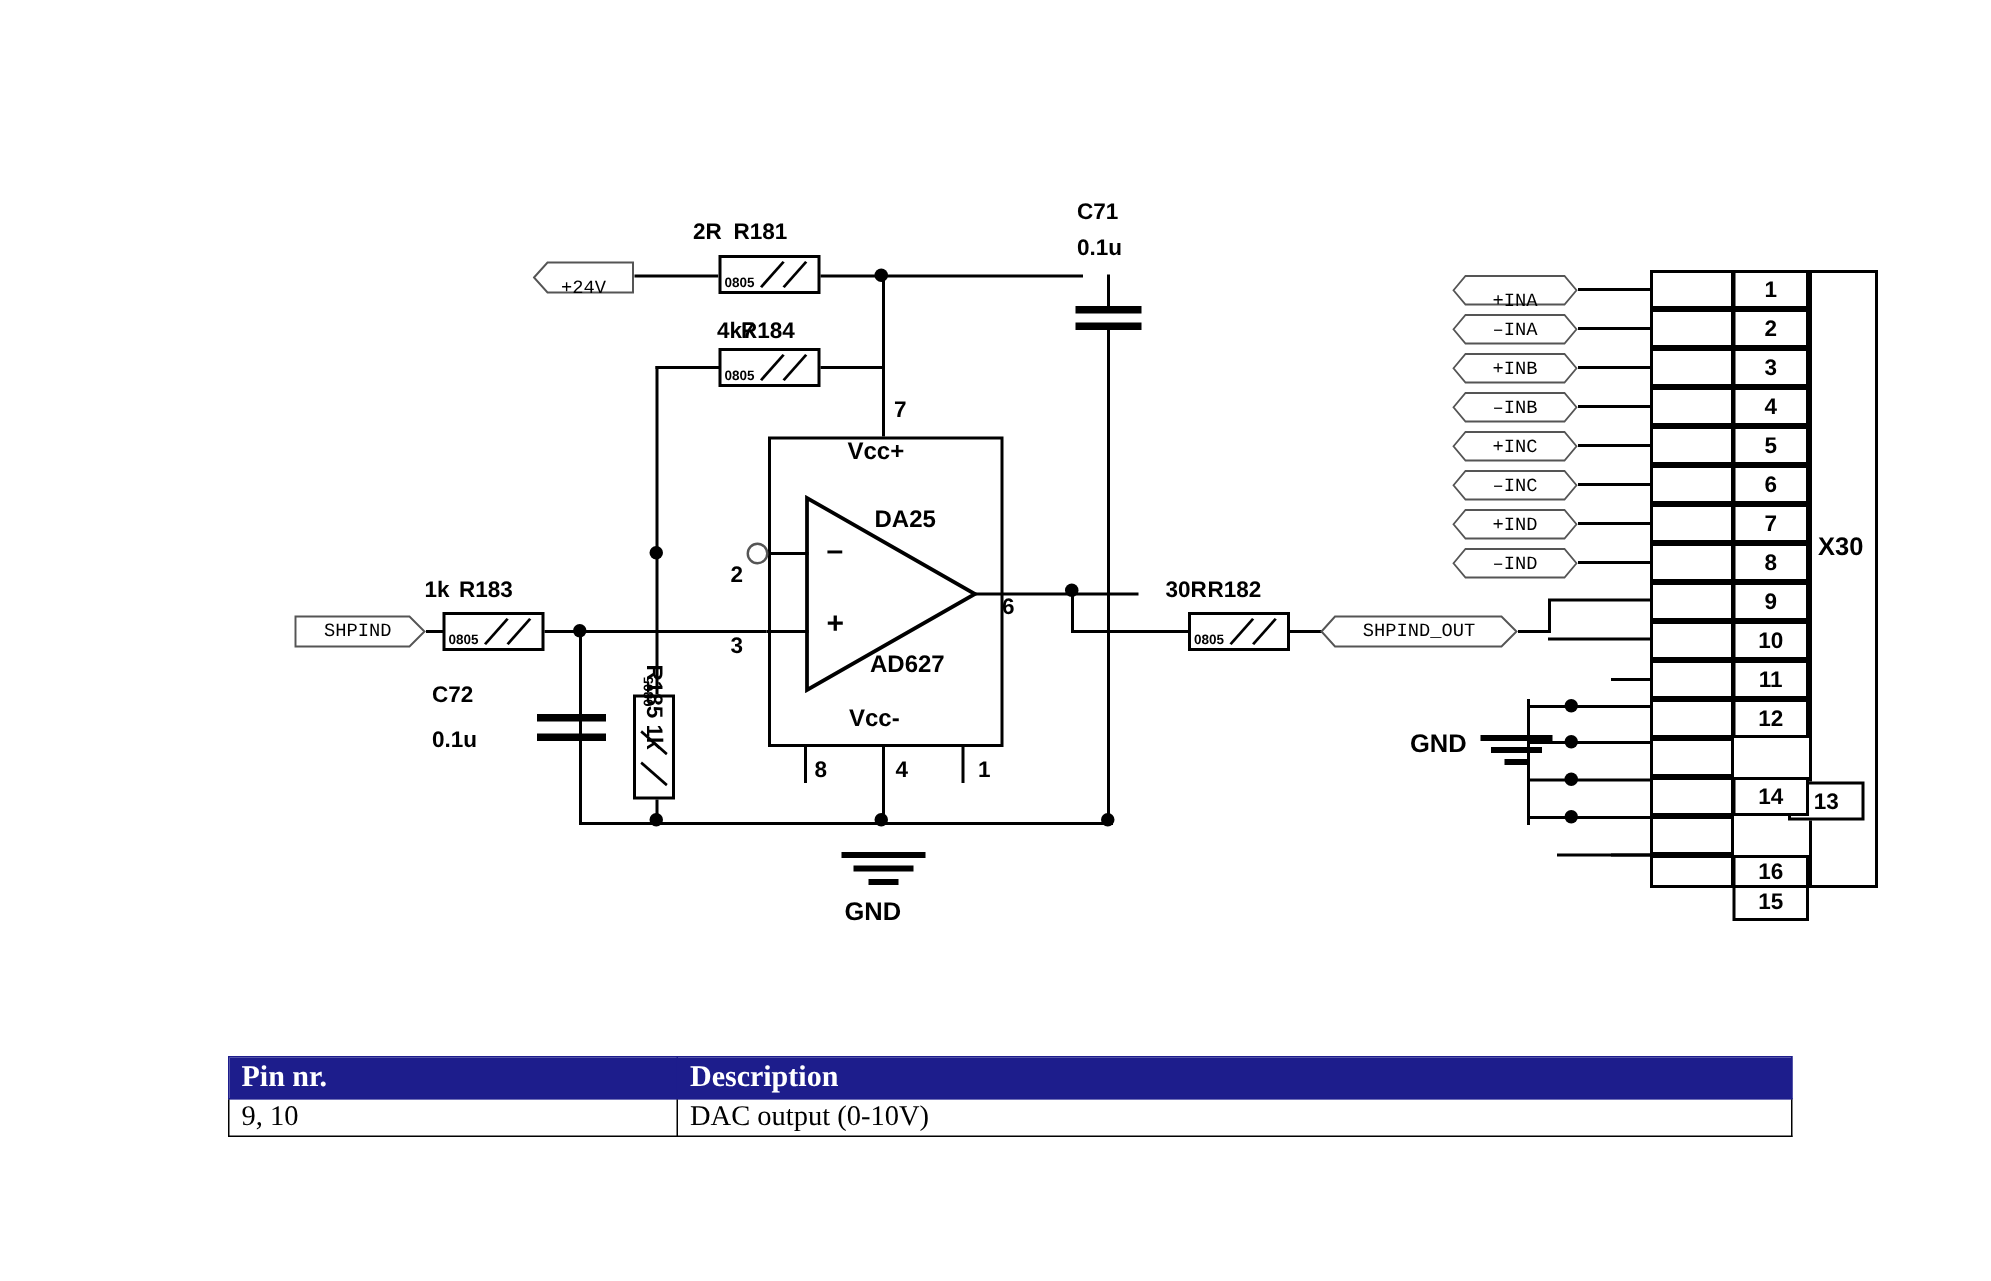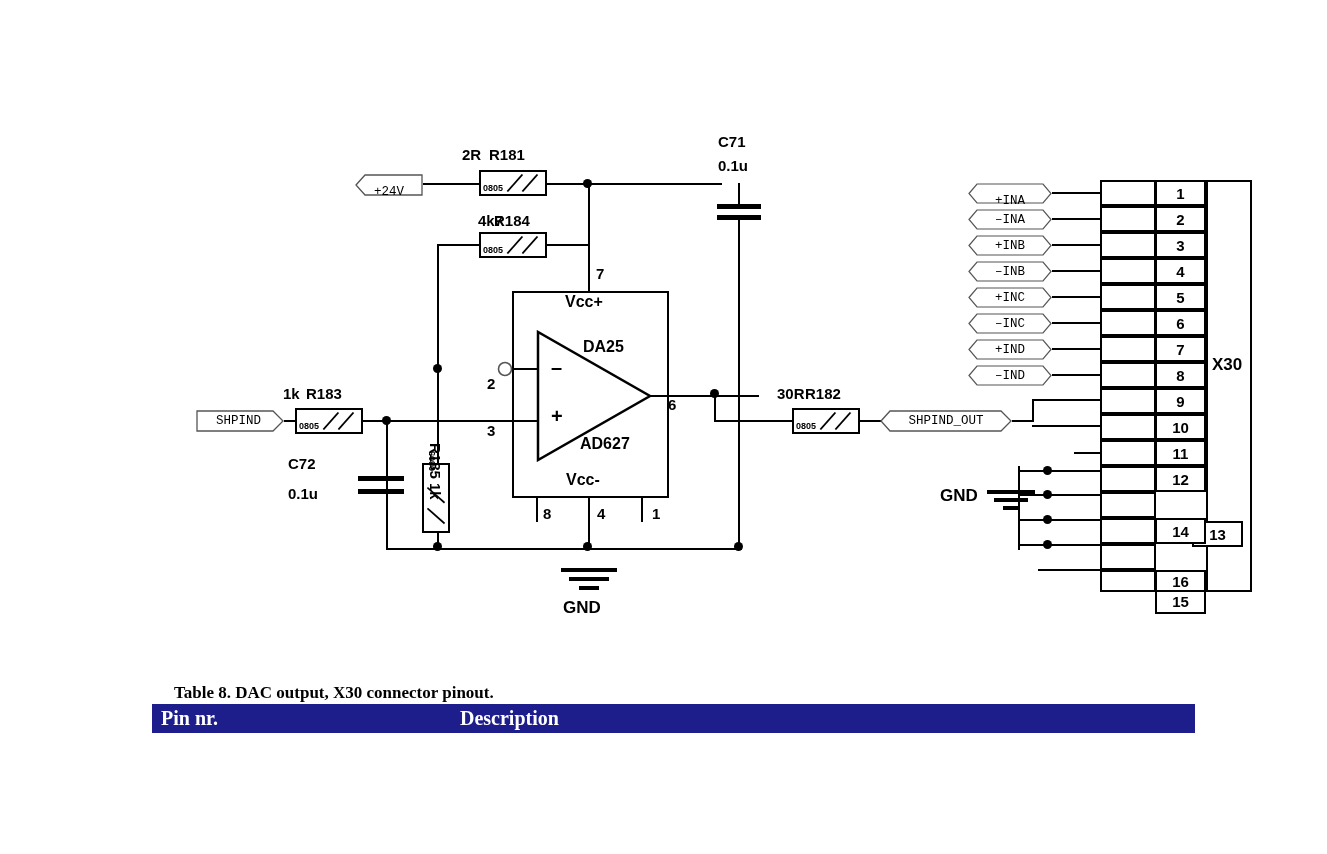--- a/index.html
+++ b/index.html
@@ -349,26 +349,29 @@
   <div class="w wh" style="left:1052px;top:244px;width:48px;"></div>
   <div class="w wh" style="left:1052px;top:270px;width:48px;"></div>
   <div class="w wh" style="left:1052px;top:296px;width:48px;"></div>
   <div class="w wh" style="left:1052px;top:322px;width:48px;"></div>
   <div class="w wh" style="left:1052px;top:348px;width:48px;"></div>
   <div class="w wh" style="left:1052px;top:374px;width:48px;"></div>
   <div class="w wh" style="left:1074px;top:452px;width:26px;"></div>
   <div class="w wh" style="left:1074px;top:569px;width:26px;"></div>
 
 
-  <div class="caption" style="left:174px;top:683px;">Table 8.  DAC output,  X30 connector pinout.</div>
 
   <table class="pinout" style="left:152px;top:704px;width:1043px;">
     <thead>
       <tr>
         <th style="width:282px;">Pin nr.</th>
         <th>Description</th>
       </tr>
     </thead>
     <tbody>
+      <tr>
+        <td>9, 10</td>
+        <td>DAC output (0-10V)</td>
+      </tr>
     </tbody>
   </table>
 
 </div>
 
 </body></html>

